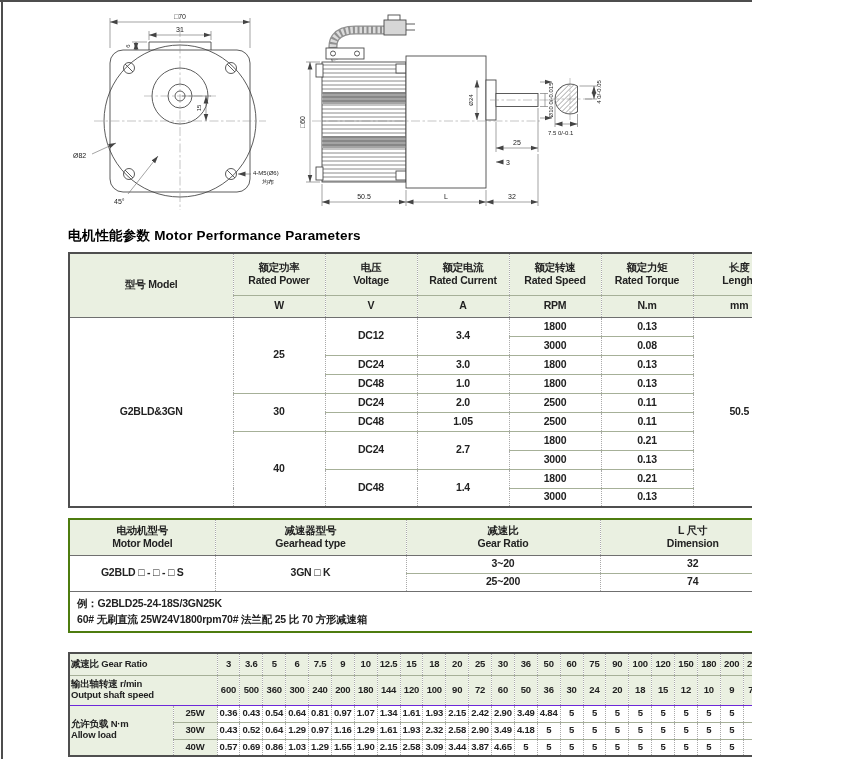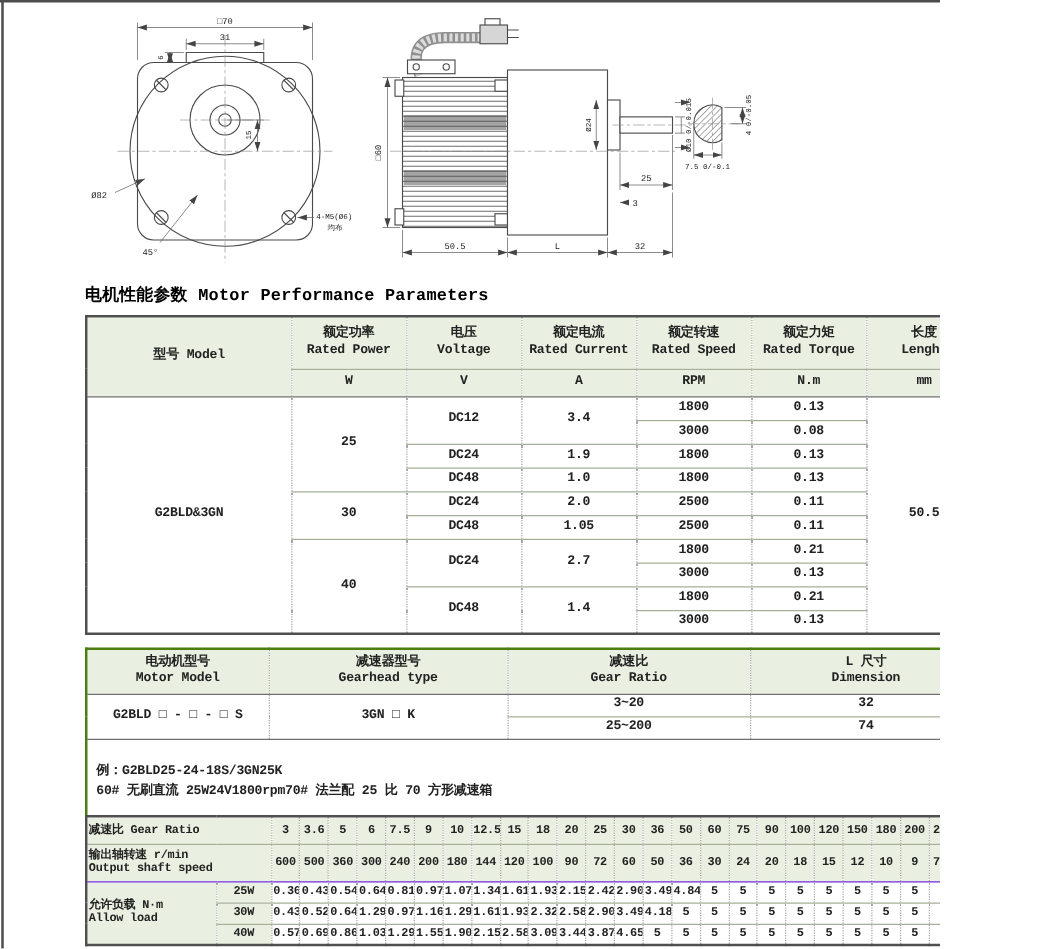--- a/index.html
+++ b/index.html
@@ -1,32 +1,32 @@
 <!DOCTYPE html>
 <html><head>
 <meta charset="utf-8">
 <style>
   html,body{margin:0;padding:0;background:#fff;}
   #page{position:relative;width:752px;height:759px;background:#ffffff;overflow:hidden;
-        font-family:Liberation Mono, monospace;color:#1c1c1c;}
+        font-family:Liberation Sans, sans-serif;color:#1c1c1c;}
   .frame{position:absolute;background:#4d4d4d;}
   #frame-left{left:1px;top:0;width:2px;height:759px;}
   #frame-top{left:0;top:0;width:848px;height:2px;}
   #frame-right{left:844px;top:0;width:4px;height:759px;background:#565656;}
 
   .sec-title{position:absolute;left:68px;font-size:13.5px;font-weight:bold;color:#000;letter-spacing:0.2px;white-space:nowrap;}
   #title1{top:227px;}
   #title2{top:636px;}
 
   table{border-collapse:collapse;table-layout:fixed;background:#fff;position:absolute;}
   td{border-left:1px dotted #a9a9a9;border-top:1px solid #a6b098;text-align:center;vertical-align:middle;
      padding:1px 2px;font-size:10.5px;line-height:1.3;font-weight:bold;color:#222;letter-spacing:-0.2px;overflow:hidden;}
   .hd{background:#eaf0e1;}
   .lbl{text-align:left;padding-left:5px;font-size:10px;line-height:1.15;}
-  .note{text-align:left;padding:17px 7px;font-size:10.5px;line-height:1.6;}
+  .note{text-align:left;padding:3px 7px;font-size:10.5px;line-height:1.6;}
 
   #perf-table{left:68px;top:252px;width:717px;border:2px solid #4f4f4f;}
   #perf-table tr{height:19px;}
   #perf-table tr:nth-child(1){height:42px;}
   #perf-table tr:nth-child(2){height:22px;}
   #perf-table tr:nth-child(3) td{border-top:1px solid #6f6f6f;}
 
   #gearhead-table{left:68px;top:518px;width:717px;border:2px solid #4d7c0f;}
   #gearhead-table tr{height:18px;}
   #gearhead-table tr:nth-child(1){height:36px;}
@@ -222,21 +222,21 @@
           <td>1800</td>
           <td>0.13</td>
           <td rowspan="10">50.5</td>
         </tr>
         <tr>
           <td>3000</td>
           <td>0.08</td>
         </tr>
         <tr>
           <td>DC24</td>
-          <td>1.9</td>
+          <td>3.0</td>
           <td>1800</td>
           <td>0.13</td>
         </tr>
         <tr>
           <td>DC48</td>
           <td>1.0</td>
           <td>1800</td>
           <td>0.13</td>
         </tr>
         <tr>

